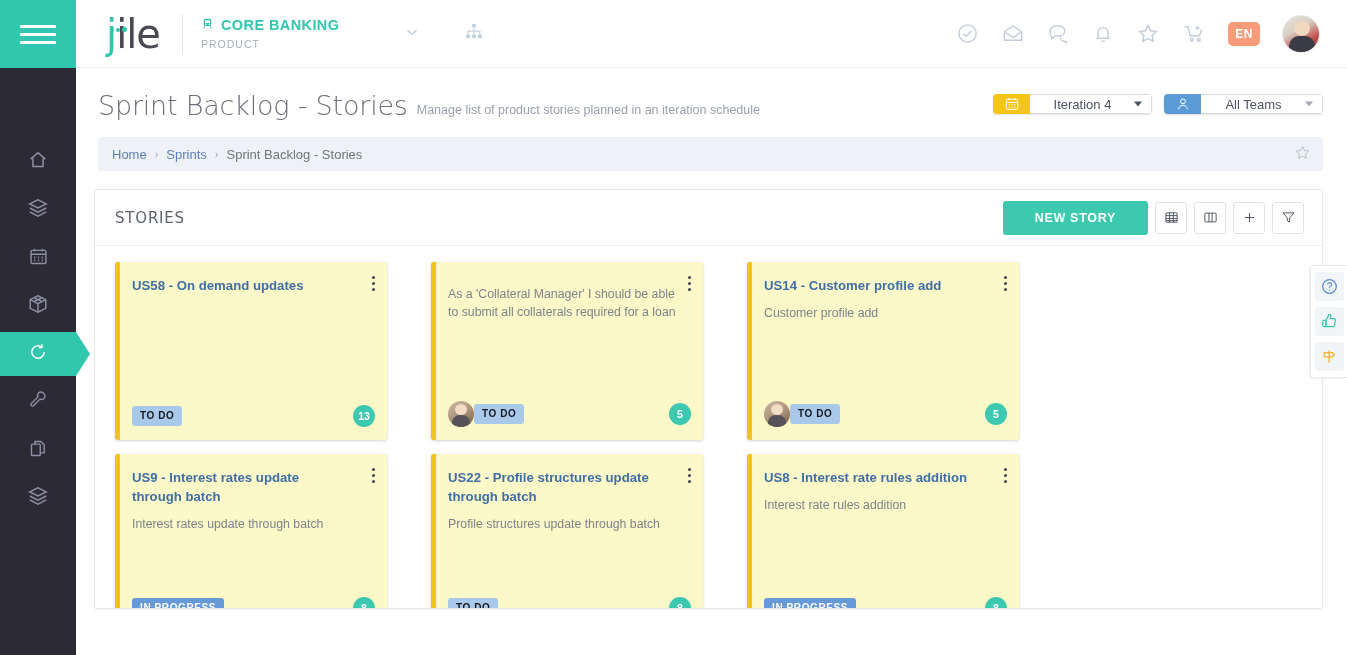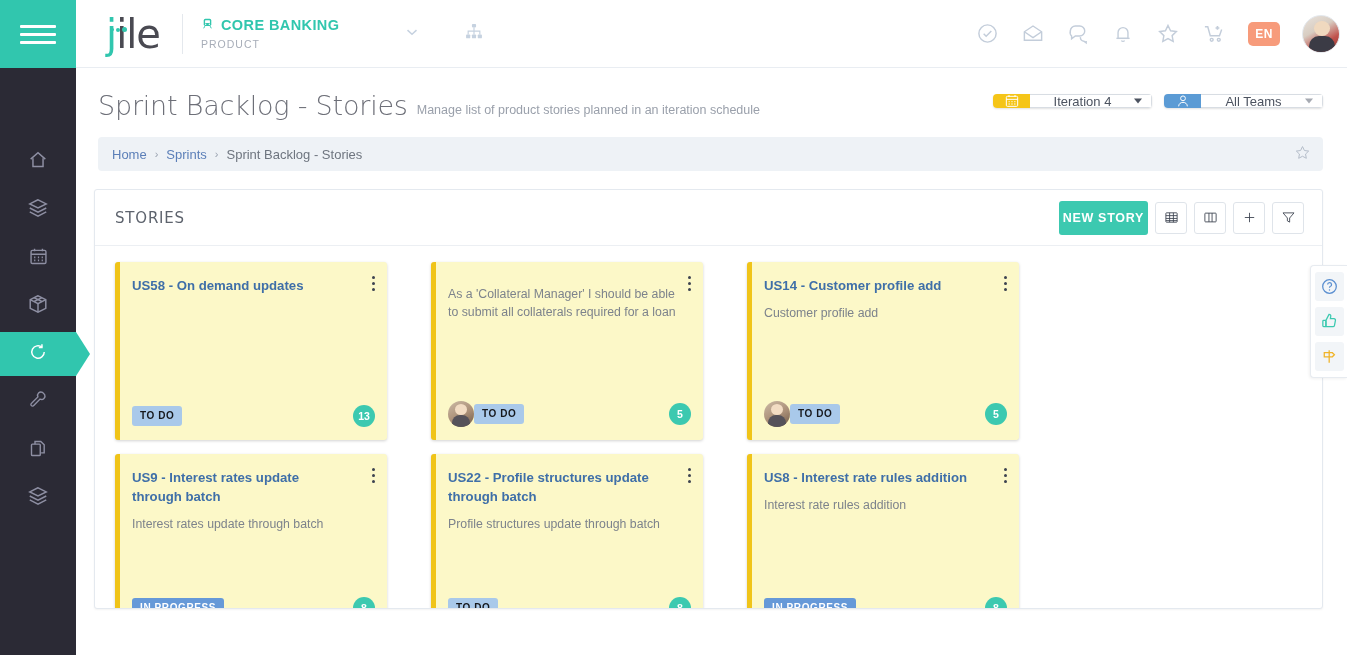--- a/index.html
+++ b/index.html
@@ -88,21 +88,21 @@
     display: flex; align-items: center; gap: 7px;
   }
   #product-sub {
     color: #a7adb8; font-size: 10.5px; letter-spacing: 1px;
     margin-top: 4px;
   }
   #product-chevron { margin-left: 64px; cursor: pointer; }
   #hierarchy-icon { margin-left: 42px; cursor: pointer; }
   #topbar-right {
     margin-left: auto; display: flex; align-items: center;
-    gap: 22px; padding-right: 7px;
+    gap: 22px; padding-right: 27px;
   }
   .tb-icon { cursor: pointer; display: flex; align-items: center; }
   .tb-icon svg { stroke: #c3cdda; fill: none; stroke-width: 1.5; }
   #lang-badge {
     background: #f79b7b; color: #fff; font-weight: bold;
     font-size: 12px; border-radius: 5px;
     padding: 5px 7px; cursor: pointer; letter-spacing: 0.5px;
   }
   #avatar {
     width: 38px; height: 38px; border-radius: 50%;
@@ -139,21 +139,21 @@
   }
   #page-subtitle {
     font-size: 12.5px; color: #9aa0ab; font-weight: 400;
     margin-left: 9px; padding-bottom: 4px; align-self: flex-end;
   }
   #head-right { margin-left: auto; display: flex; gap: 12px; padding-top: 4px; }
   .picker {
     display: flex; align-items: stretch;
     border-radius: 4px; overflow: hidden;
     box-shadow: 0 1px 2px rgba(0,0,0,.12);
-    height: 14px;
+    height: 20px;
   }
   .picker-ico {
     width: 37px; display: flex; align-items: center; justify-content: center;
     cursor: pointer;
   }
   .picker-ico.cal { background: #f5c518; }
   .picker-ico.team { background: #5b9bd5; }
   .picker-ico svg { stroke: #fff; fill: none; stroke-width: 1.5; }
   .picker-val {
     background: #fff; border: 1px solid #d8dde3; border-left: none;
@@ -201,21 +201,21 @@
     border-bottom: 1px solid #eceff3;
   }
   #stories-title {
     font-size: 15px; color: #5d636d; letter-spacing: 0.8px;
     font-family: "DejaVu Sans", sans-serif; font-weight: 400;
   }
   #stories-actions { margin-left: auto; display: flex; align-items: center; gap: 7px; }
   #new-story-btn {
     background: #3cc9b0; color: #fff; border: none;
     font-size: 12.5px; font-weight: bold; letter-spacing: 0.7px;
-    padding: 0 4px; height: 34px; border-radius: 3px; cursor: pointer;
+    padding: 0 32px; height: 34px; border-radius: 3px; cursor: pointer;
     font-family: "Liberation Sans", sans-serif;
   }
   .icon-btn {
     width: 32px; height: 32px; border: 1px solid #dfe4ea;
     background: #fff; border-radius: 3px; cursor: pointer;
     display: flex; align-items: center; justify-content: center;
   }
   .icon-btn svg { stroke: #3d4350; fill: none; stroke-width: 1.4; }
 
   #cards-area {

